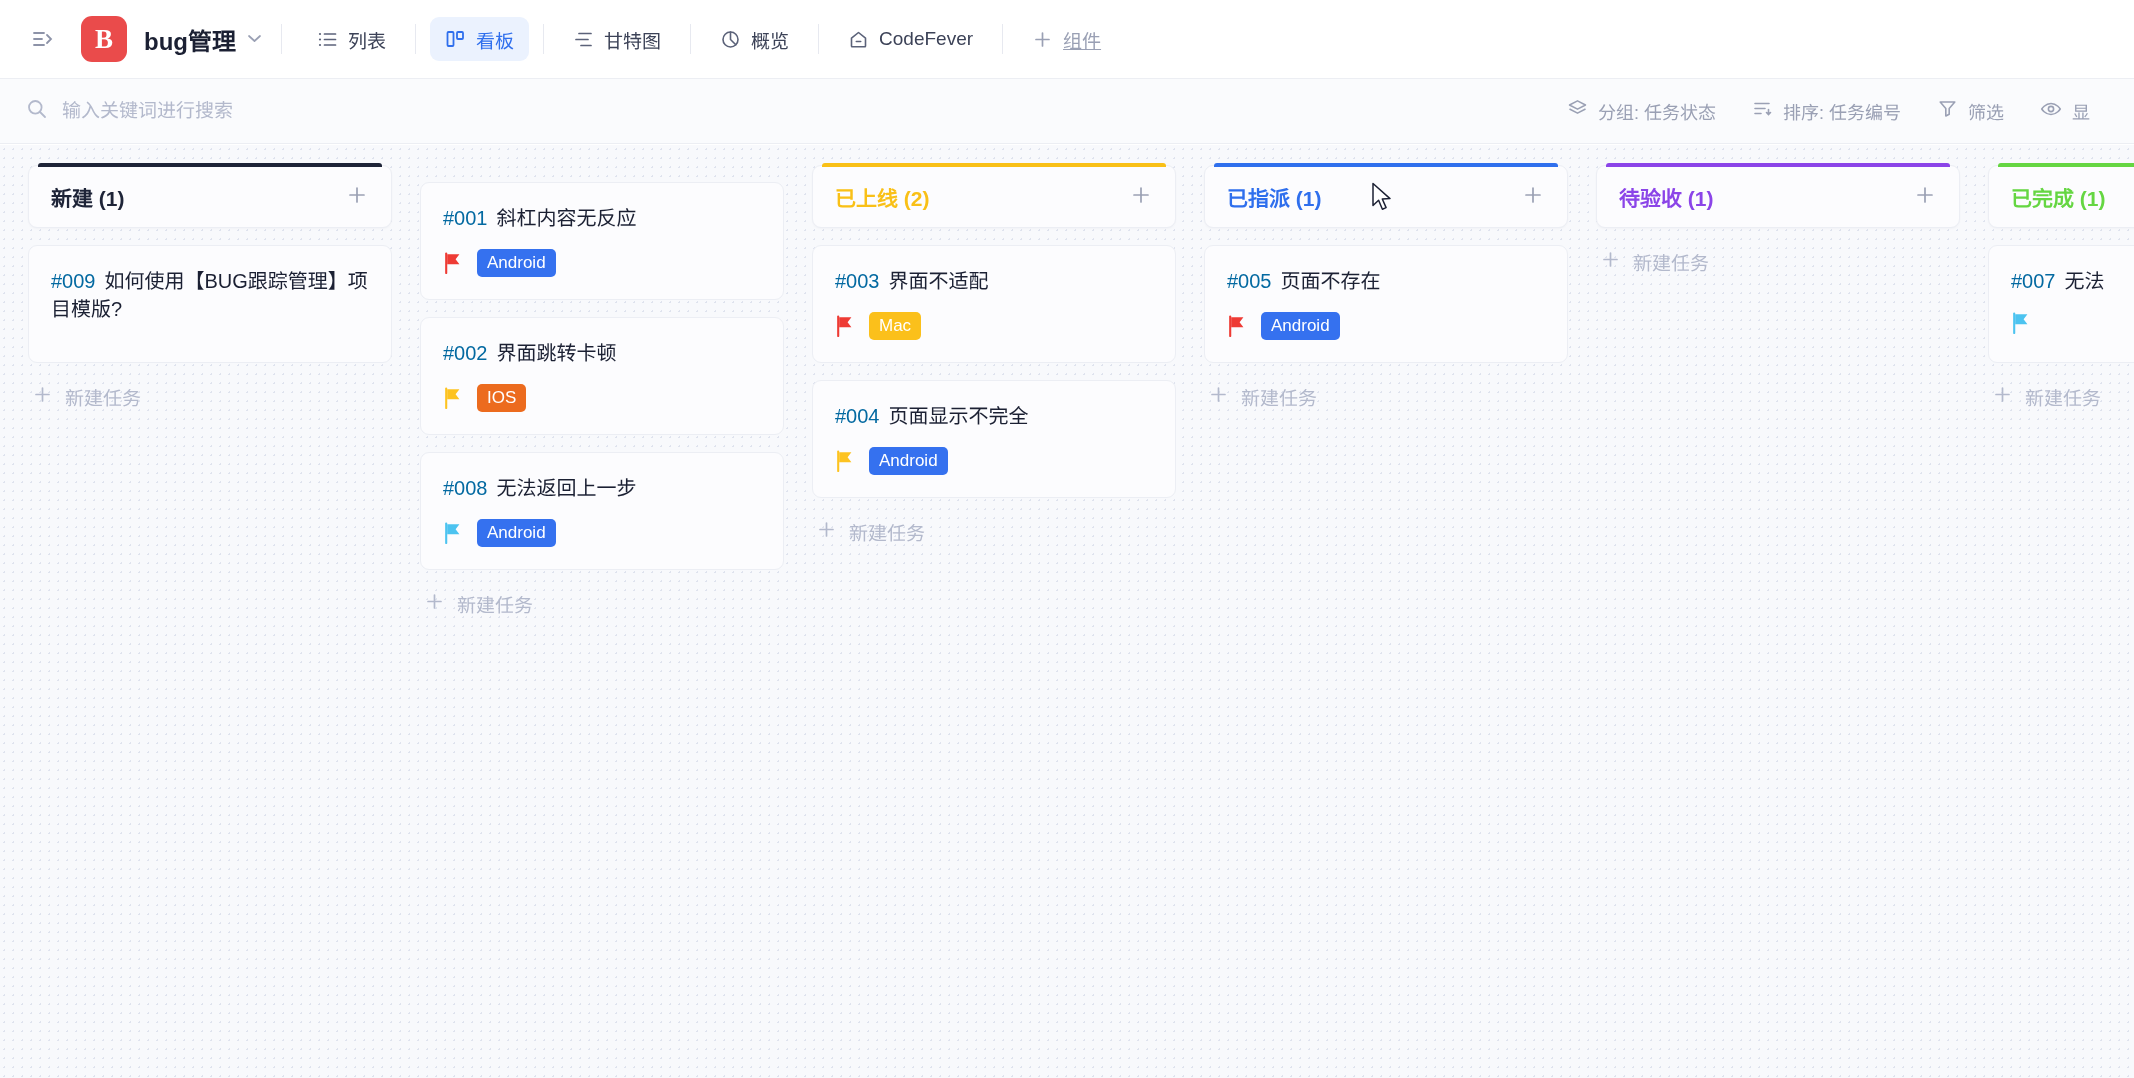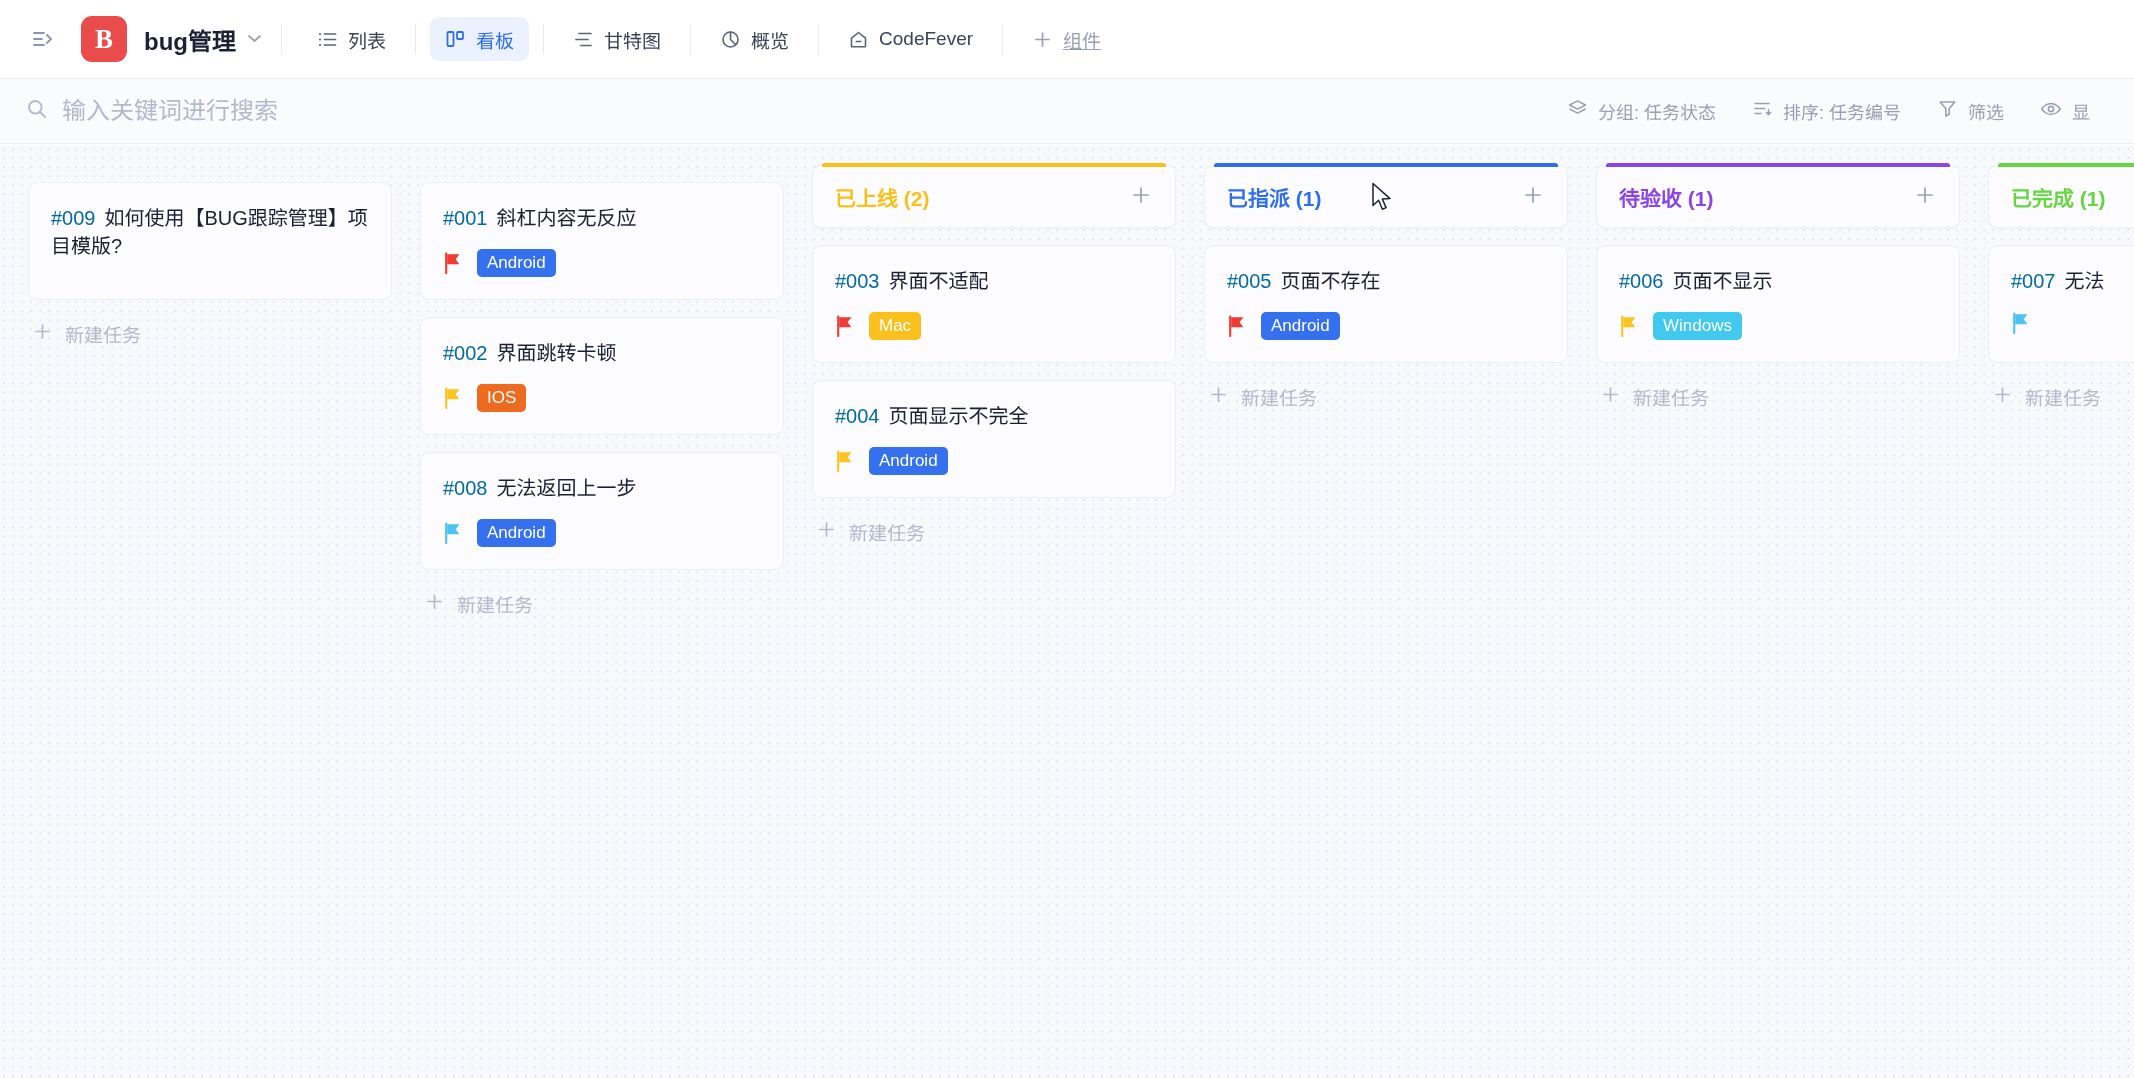--- a/index.html
+++ b/index.html
@@ -102,21 +102,21 @@
   .search-wrap {
     display: flex;
     align-items: center;
     gap: 14px;
     flex: 1 1 auto;
   }
   .search-input {
     border: none;
     outline: none;
     background: transparent;
-    font-size: 24px;
+    font-size: 19px;
     color: #7f1d1d;
     font-family: inherit;
     width: 480px;
     height: 32px;
   }
   .search-input::placeholder { color: #b3b9cc; }
 
   .toolbar-right { display: flex; align-items: center; gap: 0; flex: 0 0 auto; }
   .tool-item {
     display: flex; align-items: center; gap: 10px;
@@ -387,20 +387,26 @@
         </svg>
       </span>
       <span>显</span>
     </div>
 
   </div>
 </div>
 
 <div class="board" id="board">
     <div class="column" style="--accent: #1e2438;">
+      <div class="col-head">
+        <span class="col-title">新建 (1)</span>
+        <span class="col-add"><svg width="24" height="24" viewBox="0 0 24 24" fill="none" stroke="#9aa0b4" stroke-width="1.7" stroke-linecap="round">
+            <path d="M12 5v14M5 12h14"></path>
+          </svg></span>
+      </div>
       <div class="col-cards">
         <div class="card">
           <div class="card-title"><span class="card-id">#009</span><span>如何使用【BUG跟踪管理】项目模版?</span></div>
         </div>
       </div>
       <div class="add-task">
         <span class="plus"><svg width="21" height="21" viewBox="0 0 21 21" fill="none" stroke="#b3b9cc" stroke-width="1.7" stroke-linecap="round">
             <path d="M10.5 4v13M4 10.5h13"></path>
           </svg></span>
         <span>新建任务</span>
@@ -508,32 +514,20 @@
         <span>新建任务</span>
       </div>
     </div>
     <div class="column" style="--accent: #8b44e8;">
       <div class="col-head">
         <span class="col-title">待验收 (1)</span>
         <span class="col-add"><svg width="24" height="24" viewBox="0 0 24 24" fill="none" stroke="#9aa0b4" stroke-width="1.7" stroke-linecap="round">
             <path d="M12 5v14M5 12h14"></path>
           </svg></span>
       </div>
-      <div class="col-cards">
-        <div class="card">
-          <div class="card-title"><span class="card-id">#006</span><span>页面不显示</span></div>
-          <div class="card-meta">
-            <span class="flag"><svg width="20" height="22" viewBox="0 0 20 22">
-                <path d="M3.2 1.6 L3.2 21" stroke="#fdc321" stroke-width="2.1" stroke-linecap="round"></path>
-                <path d="M4.2 2.2 L16.4 2.2 L12.6 7.2 L16.4 12.2 L4.2 12.2 Z" fill="#fdc321"></path>
-              </svg></span>
-            <span class="tag" style="background:#41c9f0">Windows</span>
-          </div>
-        </div>
-      </div>
       <div class="add-task">
         <span class="plus"><svg width="21" height="21" viewBox="0 0 21 21" fill="none" stroke="#b3b9cc" stroke-width="1.7" stroke-linecap="round">
             <path d="M10.5 4v13M4 10.5h13"></path>
           </svg></span>
         <span>新建任务</span>
       </div>
     </div>
     <div class="column" style="--accent: #65d642;">
       <div class="col-head">
         <span class="col-title">已完成 (1)</span>

